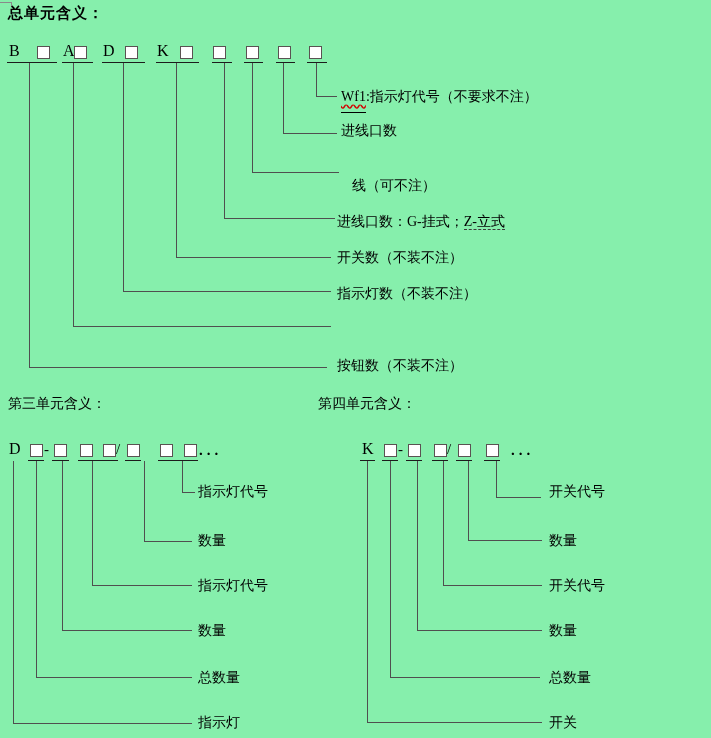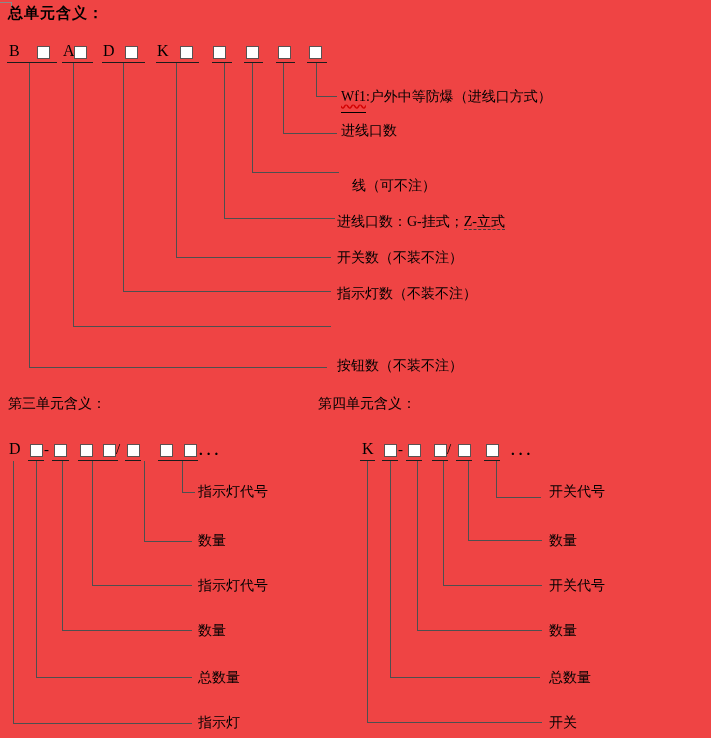--- a/index.html
+++ b/index.html
@@ -1,16 +1,16 @@
 <!DOCTYPE html>
 <html><head>
 <meta charset="utf-8">
 <style>
   html,body{margin:0;padding:0;background:#fff;}
-  .canvas{position:relative;width:711px;height:738px;background:#ef4444;overflow:hidden;
+  .canvas{position:relative;width:711px;height:738px;background:#86efac;overflow:hidden;
           font-family:"Liberation Serif","DejaVu Serif",serif;color:#000;}
   .ttl{position:absolute;font-size:14px;line-height:16px;white-space:nowrap;}
   .ttl.main{font-size:15px;font-weight:700;letter-spacing:1px;}
   .ltr{position:absolute;font-size:16px;line-height:16px;font-family:"Liberation Serif","DejaVu Serif",serif;}
   .bx{position:absolute;width:13px;height:13px;border:1px solid #5a5252;box-sizing:border-box;background:#fff;}
   .ul{position:absolute;height:1px;background:#1c1c1c;}
   .vl{position:absolute;width:1px;background:#4f4f4f;}
   .hl{position:absolute;height:1px;background:#4f4f4f;}
   .lbl{position:absolute;font-size:14px;line-height:16px;white-space:nowrap;}
   .sym{position:absolute;font-size:15px;line-height:16px;}
@@ -64,21 +64,21 @@
   <div class="hl" style="left:316px;top:96px;width:21px;"></div>
   <div class="hl" style="left:283px;top:133px;width:54px;"></div>
   <div class="hl" style="left:252px;top:172px;width:87px;"></div>
   <div class="hl" style="left:224px;top:218px;width:111px;"></div>
   <div class="hl" style="left:176px;top:257px;width:155px;"></div>
   <div class="hl" style="left:123px;top:291px;width:208px;"></div>
   <div class="hl" style="left:73px;top:326px;width:258px;"></div>
   <div class="hl" style="left:29px;top:367px;width:298px;"></div>
 
   <div class="lbl" style="left:341px;top:89px;">
-    <span class="wf1">Wf1</span><span>:户外中等防爆（进线口方式）</span>
+    <span class="wf1">Wf1</span><span>:指示灯代号（不要求不注）</span>
   </div>
   <div class="lbl" style="left:341px;top:123px;">进线口数</div>
   <div class="lbl" style="left:352px;top:178px;">线（可不注）</div>
   <div class="lbl" style="left:337px;top:214px;">
     <span>进线口数：G-挂式；</span><span class="dashedu">Z-立式</span>
   </div>
   <div class="lbl" style="left:337px;top:250px;">开关数（不装不注）</div>
   <div class="lbl" style="left:337px;top:286px;">指示灯数（不装不注）</div>
   <div class="lbl" style="left:337px;top:358px;">按钮数（不装不注）</div>
 

